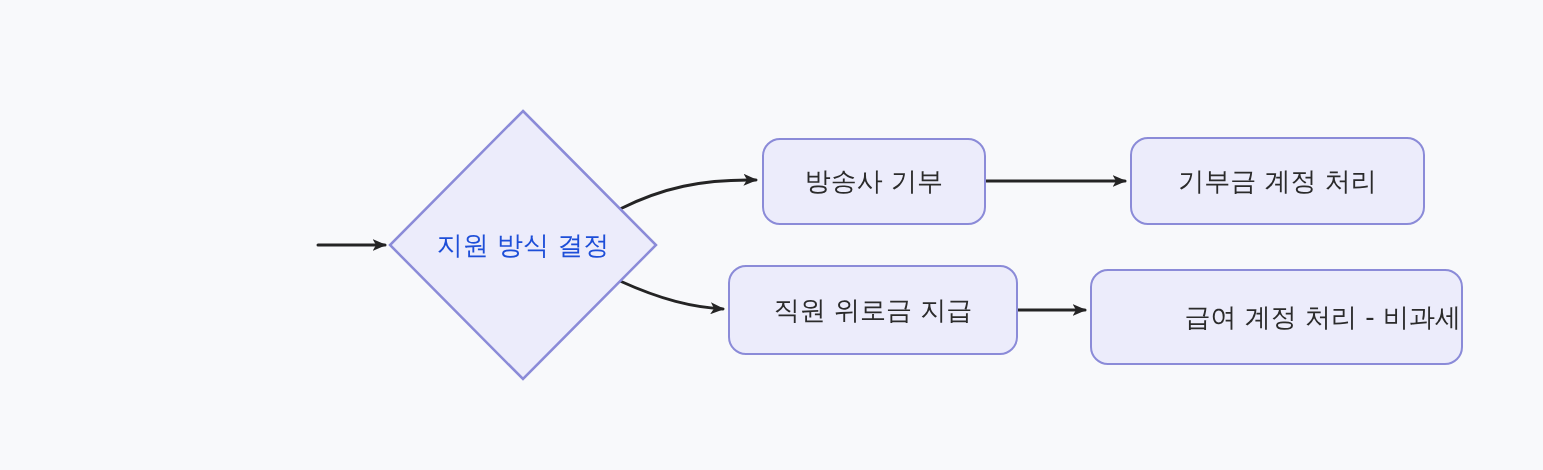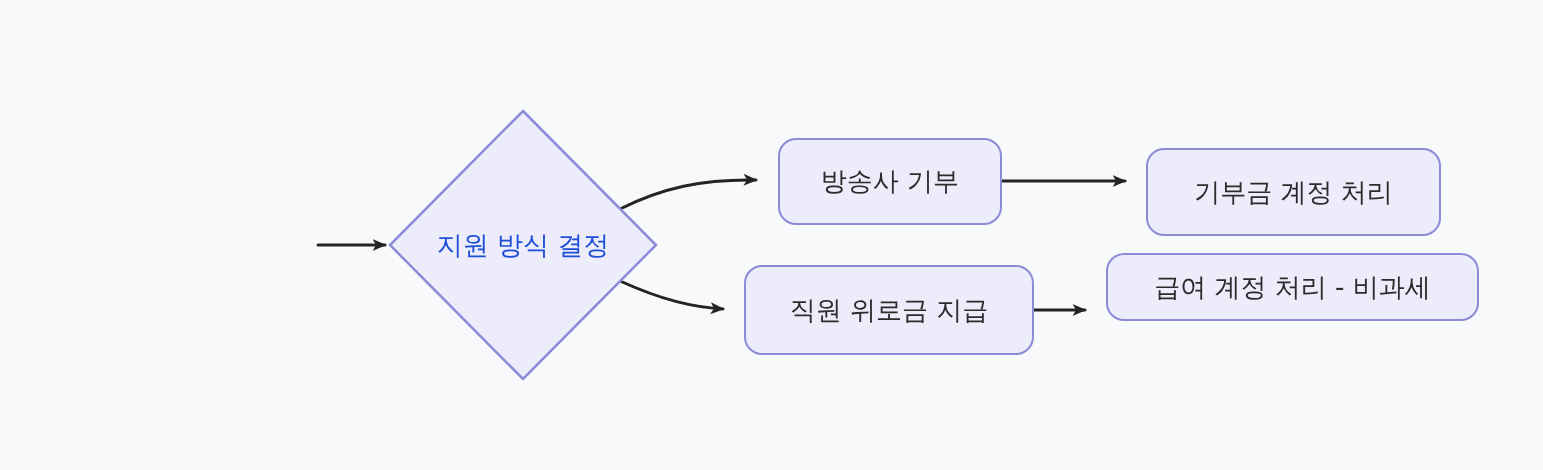--- a/index.html
+++ b/index.html
@@ -38,27 +38,26 @@
     border: 2px solid #8B8BD8;
     border-radius: 18px;
     display: flex;
     align-items: center;
     justify-content: center;
     color: #2B2B2B;
     font-size: 26px;
     font-weight: 500;
     white-space: nowrap;
     text-align: center;
-    margin-left: 16px;
   }
   .n-start            { left: 122px;  top: 201px; width: 196px; height: 89px; }
   .n-donation         { left: 762px;  top: 138px; width: 224px; height: 87px; }
-  .n-donation-account { left: 1130px; top: 148px; width: 295px; height: 88px; }
+  .n-donation-account { left: 1130px; top: 137px; width: 295px; height: 88px; }
   .n-consolation      { left: 728px;  top: 265px; width: 290px; height: 90px; }
-  .n-salary           { left: 1090px; top: 253px; width: 373px; height: 68px; }
+  .n-salary           { left: 1090px; top: 269px; width: 373px; height: 96px; justify-content: flex-end; }
   .diamond-label {
     position: absolute;
     left: 403px; top: 225px;
     width: 240px; height: 40px;
     display: flex;
     align-items: center;
     justify-content: center;
     color: #1d4ed8;
     font-size: 26px;
     font-weight: 500;

